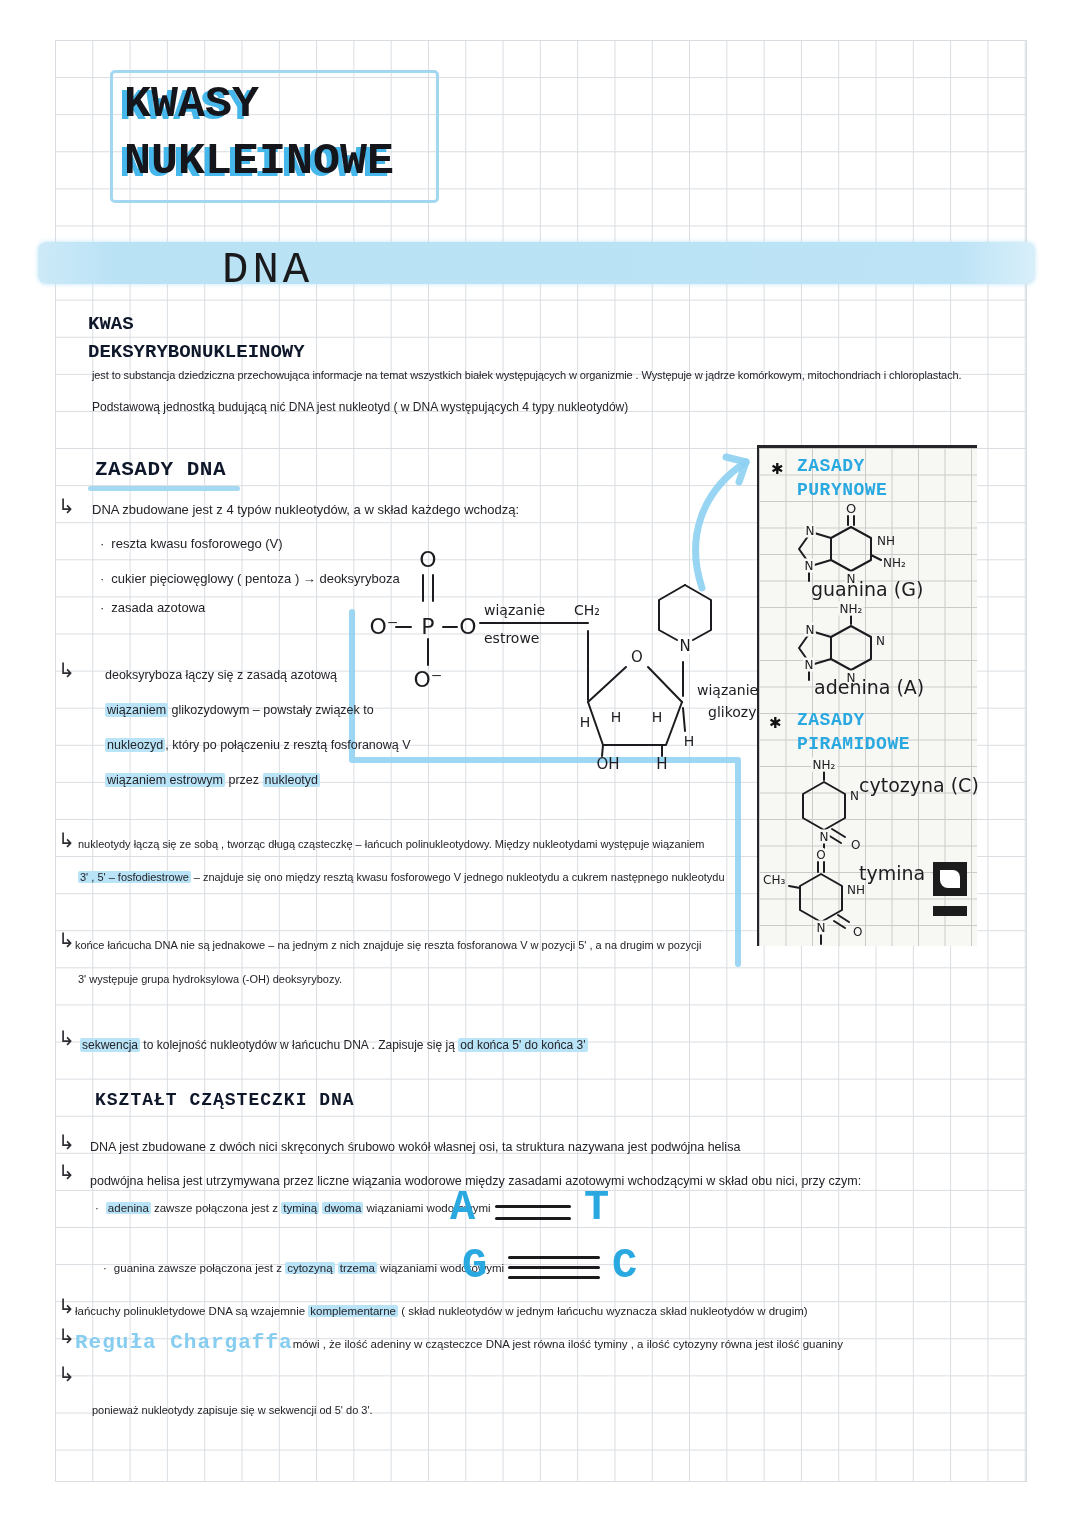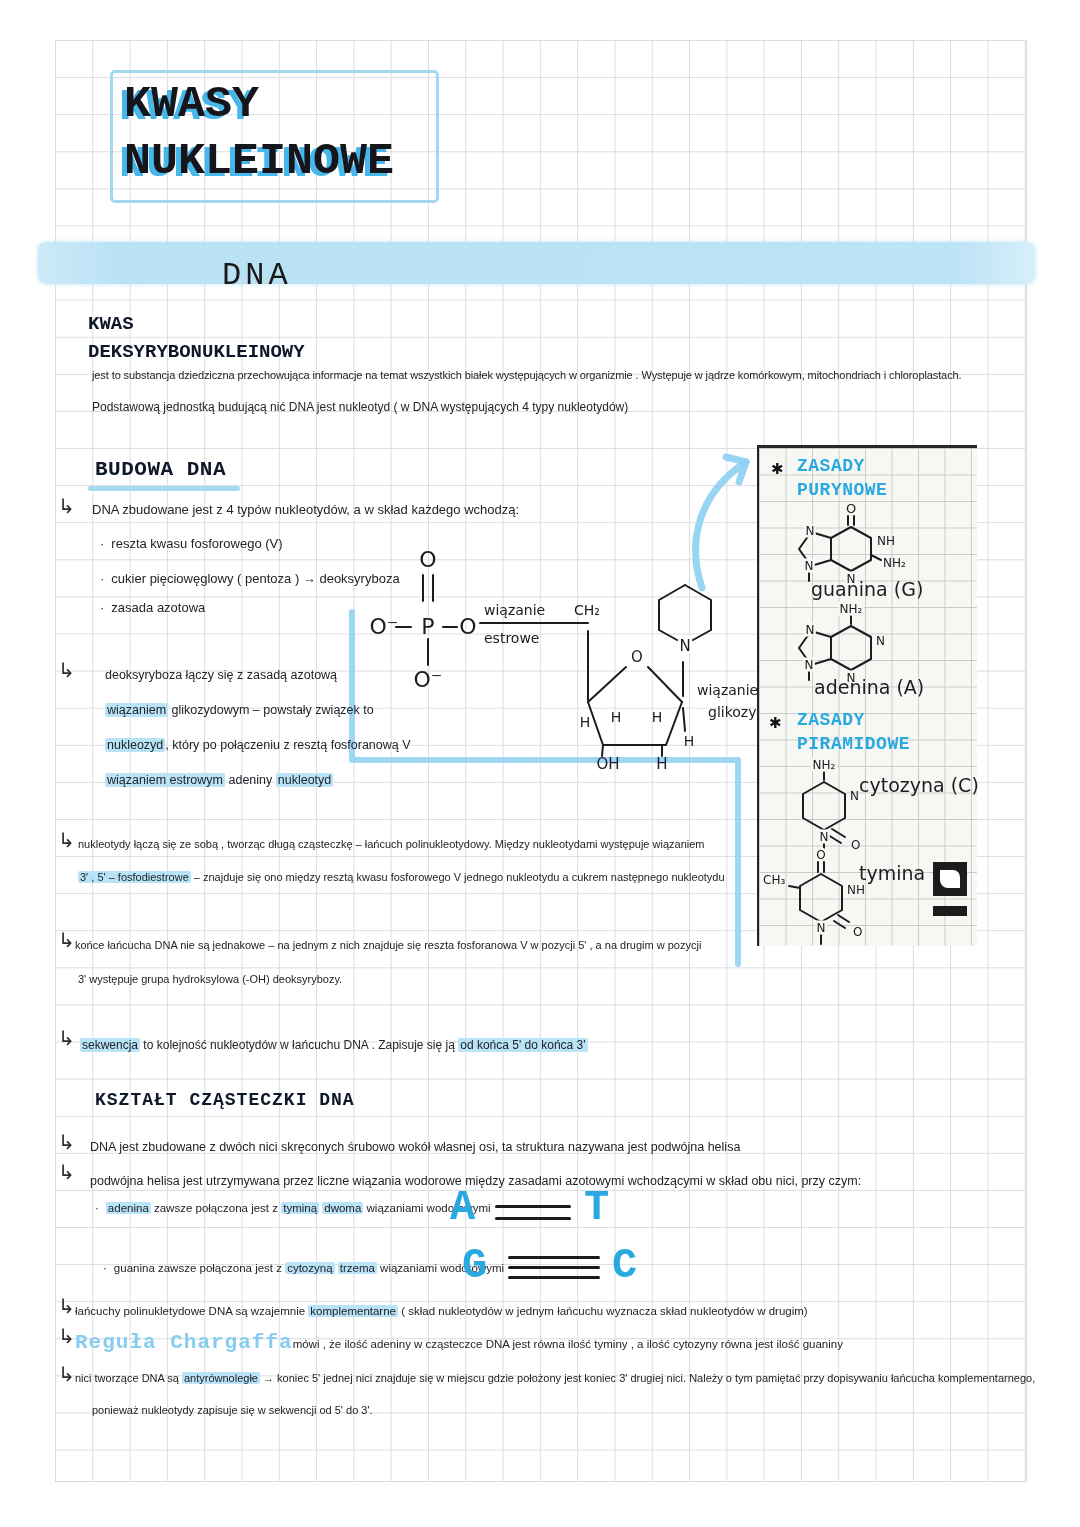--- a/index.html
+++ b/index.html
@@ -14,21 +14,21 @@
   .hw{color:#232329;white-space:nowrap;}
   .mono{font-family:"Liberation Mono",monospace;font-weight:bold;color:#0f172a;white-space:nowrap;}
   .hl{background:#b9e3f6;padding:0 2px;border-radius:2px;}
   .arr{font-family:"DejaVu Sans",sans-serif;font-size:20px;color:#2b2b30;line-height:1;}
   .dot{display:inline-block;margin-right:7px;color:#232329;}
   .titlebox{left:110px;top:70px;width:323px;height:127px;border:3px solid #a3d7f1;border-radius:5px;}
   .titletext{left:124px;top:76px;font-family:"Liberation Mono",monospace;font-weight:bold;
      font-size:45px;line-height:57px;color:#15151c;text-shadow:-5px 3px 0 #45b7ea;white-space:pre;}
   .band{left:38px;top:242px;width:997px;height:42px;background:linear-gradient(90deg,#cdeaf8,#b9e2f5 8%,#bce3f6 92%,#d8effa);
      border-radius:8px;box-shadow:0 0 5px #c3e6f7;}
-  .bandlabel{left:222px;top:257px;font-family:"Liberation Mono",monospace;font-size:32px;
+  .bandlabel{left:222px;top:245px;font-family:"Liberation Mono",monospace;font-size:44px;
      letter-spacing:4px;color:#1a1a1c;}
   .underline{height:5px;background:#a5d9f2;border-radius:3px;}
   .panel{left:757px;top:445px;width:218px;height:498px;background:#f7f7f4;
      border-top:3px solid #26262a;border-left:2px solid #26262a;
      background-image:linear-gradient(to right,#cbcbcb 1px,transparent 1px),
                       linear-gradient(to bottom,#cbcbcb 1px,transparent 1px);
      background-size:26.5px 26.5px;}
   .panelhead{font-family:"Liberation Mono",monospace;font-weight:bold;font-size:18px;
      color:#2aa9e1;letter-spacing:.5px;white-space:nowrap;}
   .star{font-size:15px;color:#111;}
@@ -54,21 +54,21 @@
   <div class="abs band"></div>
   <div class="abs bandlabel">DNA</div>
 
   <div class="abs mono" style="left:88px;top:310px;font-size:19px;line-height:28px;">
     <span>KWAS</span><br>
     <span>DEKSYRYBONUKLEINOWY</span>
   </div>
   <div class="abs hw" style="left:92px;top:369px;font-size:11px;letter-spacing:-0.1px;">jest to substancja dziedziczna przechowująca informacje na temat wszystkich białek występujących w organizmie . Występuje w jądrze komórkowym, mitochondriach i chloroplastach.</div>
   <div class="abs hw" style="left:92px;top:400px;font-size:12px;">Podstawową jednostką budującą nić DNA jest nukleotyd ( w DNA występujących 4 typy nukleotydów)</div>
 
-  <div class="abs mono" style="left:95px;top:458px;font-size:21px;letter-spacing:.5px;">BUDOWA DNA</div>
+  <div class="abs mono" style="left:95px;top:458px;font-size:21px;letter-spacing:.5px;">ZASADY DNA</div>
   <div class="abs underline" style="left:88px;top:486px;width:152px;"></div>
 
   <div class="abs arr" style="left:58px;top:496px;">↳</div>
   <div class="abs hw" style="left:92px;top:502px;font-size:13px;">DNA zbudowane jest z 4 typów nukleotydów, a w skład każdego wchodzą:</div>
   <div class="abs hw" style="left:100px;top:536px;font-size:13px;"><span class="dot">·</span><span>reszta kwasu fosforowego (V)</span></div>
   <div class="abs hw" style="left:100px;top:571px;font-size:13px;"><span class="dot">·</span><span>cukier pięciowęglowy ( pentoza ) → deoksyryboza</span></div>
   <div class="abs hw" style="left:100px;top:600px;font-size:13px;"><span class="dot">·</span><span>zasada azotowa</span></div>
 
   <svg class="abs" style="left:0;top:0;pointer-events:none;" width="1080" height="1527" viewBox="0 0 1080 1527">
     <path d="M 352 612 L 352 760 L 738 760 L 738 964" stroke="#8dd0f2" stroke-width="6" fill="none" stroke-linejoin="round" stroke-linecap="round" opacity="0.85"></path>
@@ -110,21 +110,21 @@
     <text x="322" y="234" font-size="15" text-anchor="middle">H</text>
     <text x="345" y="116" font-size="15" text-anchor="middle" class="kow">N</text>
     <text x="357" y="160" font-size="14">wiązanie</text>
     <text x="368" y="182" font-size="14">glikozydowe</text>
   </svg>
 
   <div class="abs arr" style="left:58px;top:660px;">↳</div>
   <div class="abs hw" style="left:105px;top:668px;font-size:12.5px;">deoksyryboza łączy się z zasadą azotową</div>
   <div class="abs hw" style="left:105px;top:703px;font-size:12.5px;"><span class="hl">wiązaniem</span><span> glikozydowym – powstały związek to</span></div>
   <div class="abs hw" style="left:105px;top:738px;font-size:12.5px;"><span class="hl">nukleozyd</span><span>, który po połączeniu z resztą fosforanową V</span></div>
-  <div class="abs hw" style="left:105px;top:773px;font-size:12.5px;"><span class="hl">wiązaniem estrowym</span><span> adeniny </span><span class="hl">nukleotyd</span></div>
+  <div class="abs hw" style="left:105px;top:773px;font-size:12.5px;"><span class="hl">wiązaniem estrowym</span><span> przez </span><span class="hl">nukleotyd</span></div>
 
   <div class="abs panel">
     <div class="abs star" style="left:12px;top:12px;">✱</div>
     <div class="abs panelhead" style="left:38px;top:8px;">ZASADY</div>
     <div class="abs panelhead" style="left:38px;top:32px;">PURYNOWE</div>
 
     <svg class="abs chem" style="left:4px;top:55px;" width="200" height="84" viewBox="0 0 200 84">
       <polygon points="88,24 108,35 108,57 88,68 68,57 68,35"></polygon>
       <line x1="85" y1="13" x2="85" y2="22"></line>
       <line x1="91" y1="13" x2="91" y2="22"></line>
@@ -227,16 +227,15 @@
   <div class="abs arr" style="left:58px;top:1296px;">↳</div>
   <div class="abs hw" style="left:75px;top:1305px;font-size:11.5px;"><span>łańcuchy polinukletydowe DNA są wzajemnie </span><span class="hl">komplementarne</span><span> ( skład nukleotydów w jednym łańcuchu wyznacza skład nukleotydów w drugim)</span></div>
 
   <div class="abs arr" style="left:58px;top:1326px;">↳</div>
   <div class="abs" style="left:75px;top:1331px;display:flex;align-items:baseline;white-space:nowrap;">
     <span class="chargaffa">Reguła Chargaffa</span>
     <span class="hw" style="font-size:11.5px;"> mówi , że ilość adeniny w cząsteczce DNA jest równa ilość tyminy , a ilość cytozyny równa jest ilość guaniny</span>
   </div>
 
   <div class="abs arr" style="left:58px;top:1364px;">↳</div>
-  <div class="abs hw" style="left:75px;top:1372px;font-size:11px;"><span>nici tworzące DNA są </span><span class="hl">antyrównoległe</span><span> → koniec 5' jednej nici znajduje się w miejscu gdzie położony jest koniec 3' drugiej nici. Należy o tym pamiętać przy dopisywaniu łańcucha komplementarnego,</span></div>
   <div class="abs hw" style="left:92px;top:1404px;font-size:11px;">ponieważ nukleotydy zapisuje się w sekwencji od 5' do 3'.</div>
 
 </div>
 
 </body></html>

